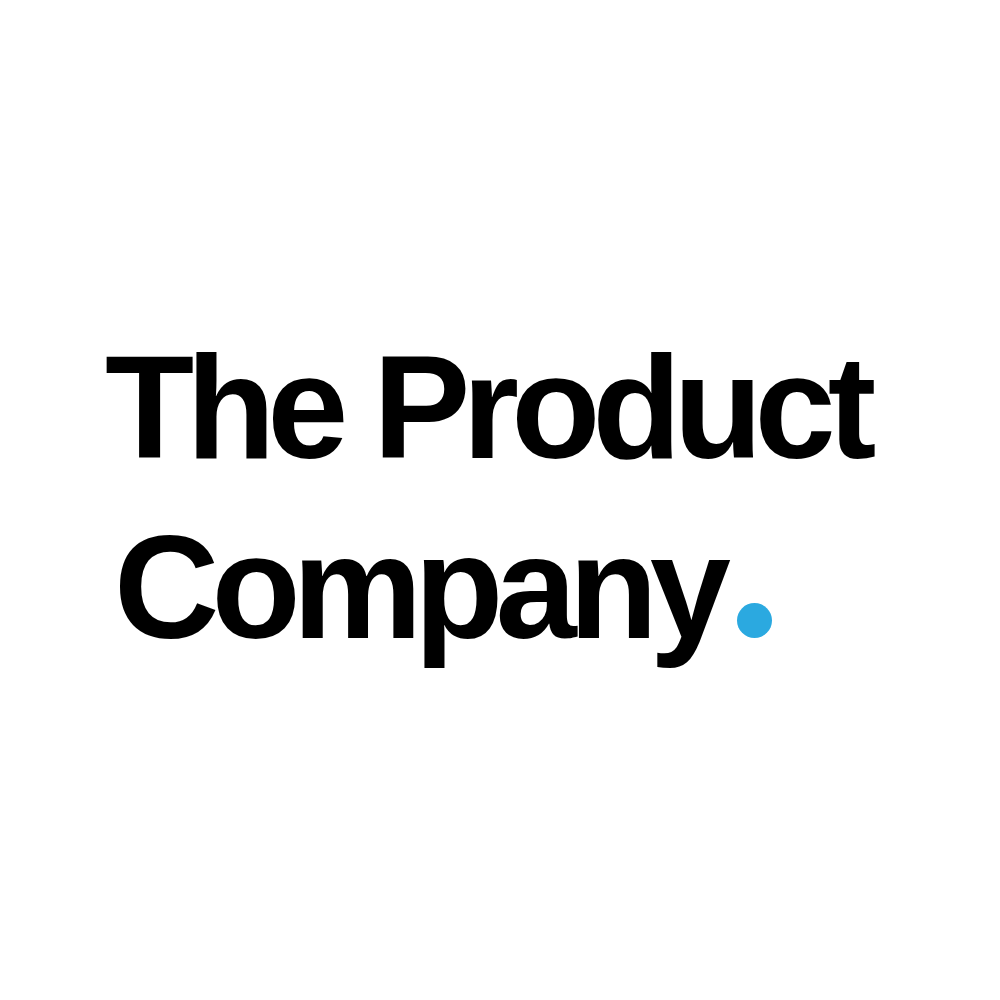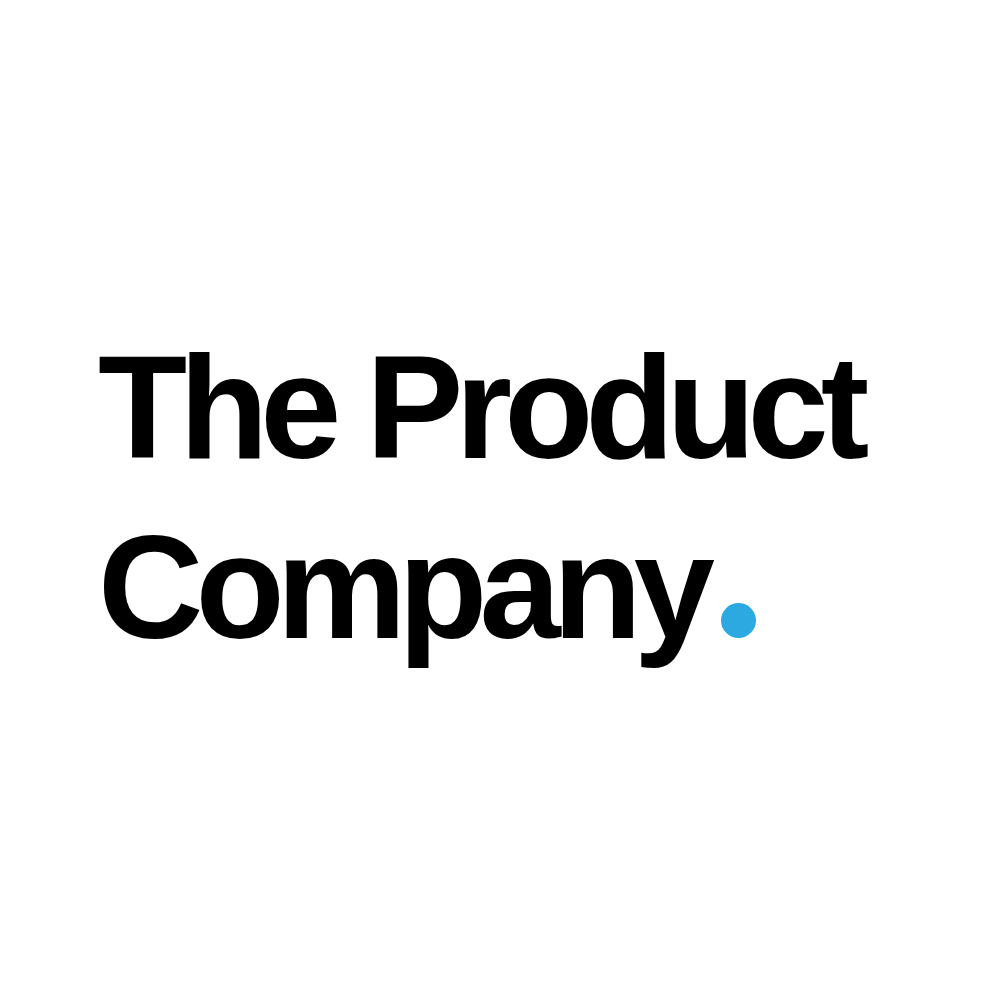--- a/index.html
+++ b/index.html
@@ -43,25 +43,25 @@
     font-family: "Liberation Sans", "DejaVu Sans", sans-serif;
     font-weight: 700;
     font-size: 146px;
     line-height: 180px;
     letter-spacing: -0.055em;
     color: #000000;
     -webkit-font-smoothing: antialiased;
   }
 
   .logo-line-1 {
-    margin-left: 0px;
+    margin-left: 7px;
   }
 
   .logo-line-2 {
-    margin-left: 0px;
+    margin-left: 16px;
     display: flex;
     align-items: baseline;
   }
 
   .wordmark-text {
     display: inline-block;
   }
 
   
   .accent-dot-wrap {

